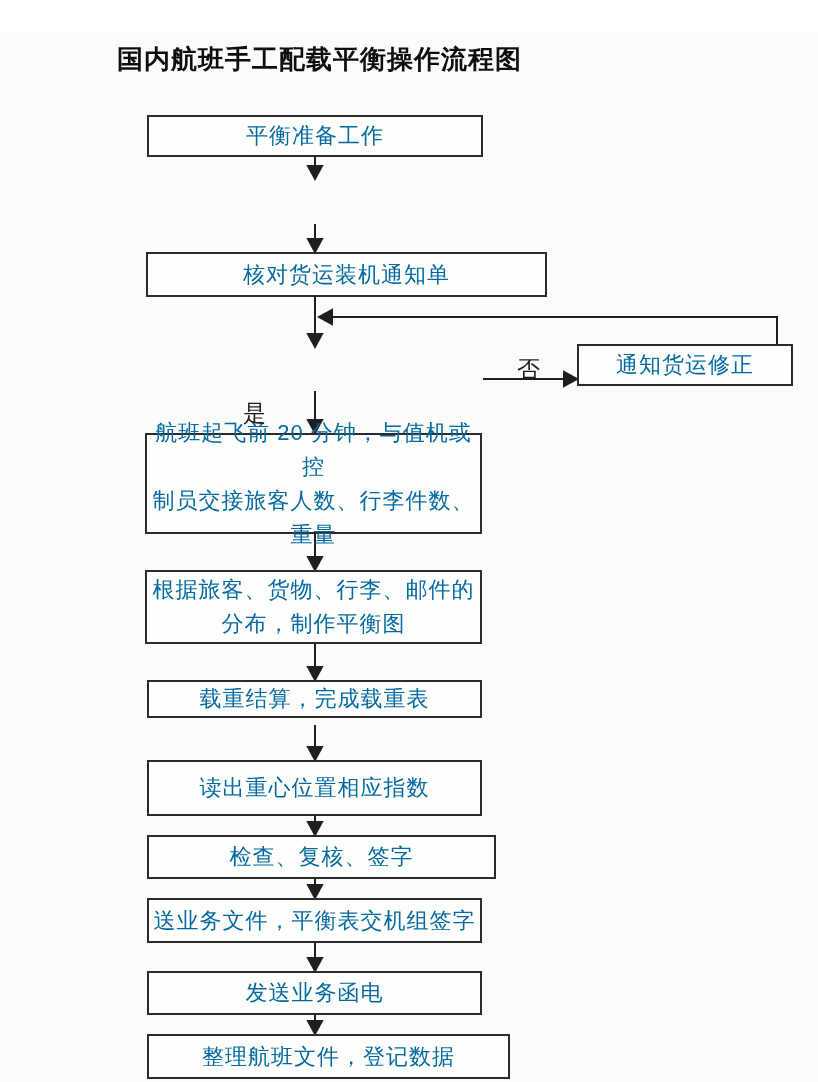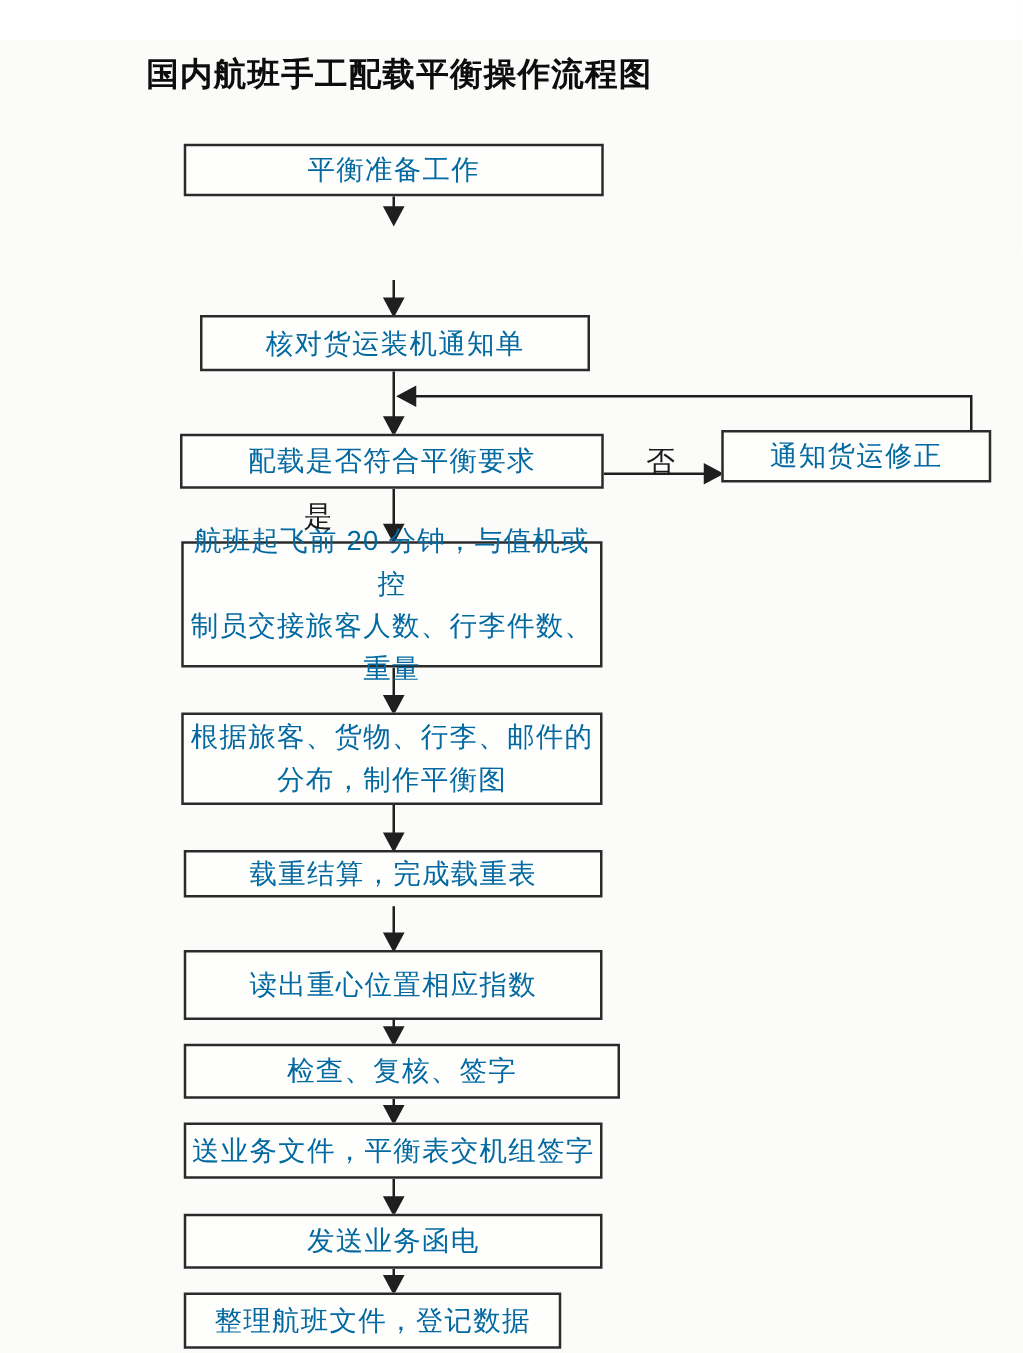--- a/index.html
+++ b/index.html
@@ -38,30 +38,30 @@
     justify-content: center;
     text-align: center;
     font-size: 22px;
     letter-spacing: 1px;
     line-height: 34px;
     white-space: pre-line;
     color: #0369a1;
   }
   #node-1  { left:147px; top:83px;   width:336px; height:42px; }
   #node-2  { left:147px; top:147px;  width:336px; height:45px; }
-  #node-3  { left:160px; top:220px;  width:312px; height:45px; }
+  #node-3  { left:146px; top:220px;  width:401px; height:45px; }
   #node-4  { left:144px; top:315px;  width:339px; height:44px; }
   #node-5  { left:145px; top:401px;  width:337px; height:101px; }
   #node-6  { left:145px; top:538px;  width:337px; height:74px; }
   #node-7  { left:147px; top:648px;  width:335px; height:38px; }
   #node-8  { left:147px; top:728px;  width:335px; height:56px; }
   #node-9  { left:147px; top:803px;  width:349px; height:44px; }
   #node-10 { left:147px; top:866px;  width:335px; height:45px; }
   #node-11 { left:147px; top:939px;  width:335px; height:44px; }
-  #node-12 { left:147px; top:1002px; width:302px; height:45px; }
+  #node-12 { left:147px; top:1002px; width:363px; height:45px; }
   #node-side { left:577px; top:312px; width:216px; height:42px; }
   .branch-label {
     position: absolute;
     font-size: 23px;
     color: #1a1a1a;
   }
   #label-no  { left: 517px; top: 322px; }
   #label-yes { left: 243px; top: 366px; }
   .connectors {
     position: absolute;
@@ -134,21 +134,20 @@
 
       <g>
         <polyline points="757,347 777,347 777,285 332,285" fill="none"></polyline>
         <polygon points="332,278 332,292 319,285"></polygon>
       </g>
     </g>
   </svg>
 
   <div class="node" id="node-1">平衡准备工作</div>
   <div class="node" id="node-3">核对货运装机通知单</div>
-  <div class="node" id="node-4">配载是否符合平衡要求</div>
   <div class="node" id="node-5">航班起飞前 20 分钟，与值机或控
 制员交接旅客人数、行李件数、
 重量</div>
   <div class="node" id="node-6">根据旅客、货物、行李、邮件的
 分布，制作平衡图</div>
   <div class="node" id="node-7">载重结算，完成载重表</div>
   <div class="node" id="node-8">读出重心位置相应指数</div>
   <div class="node" id="node-9">检查、复核、签字</div>
   <div class="node" id="node-10">送业务文件，平衡表交机组签字</div>
   <div class="node" id="node-11">发送业务函电</div>

